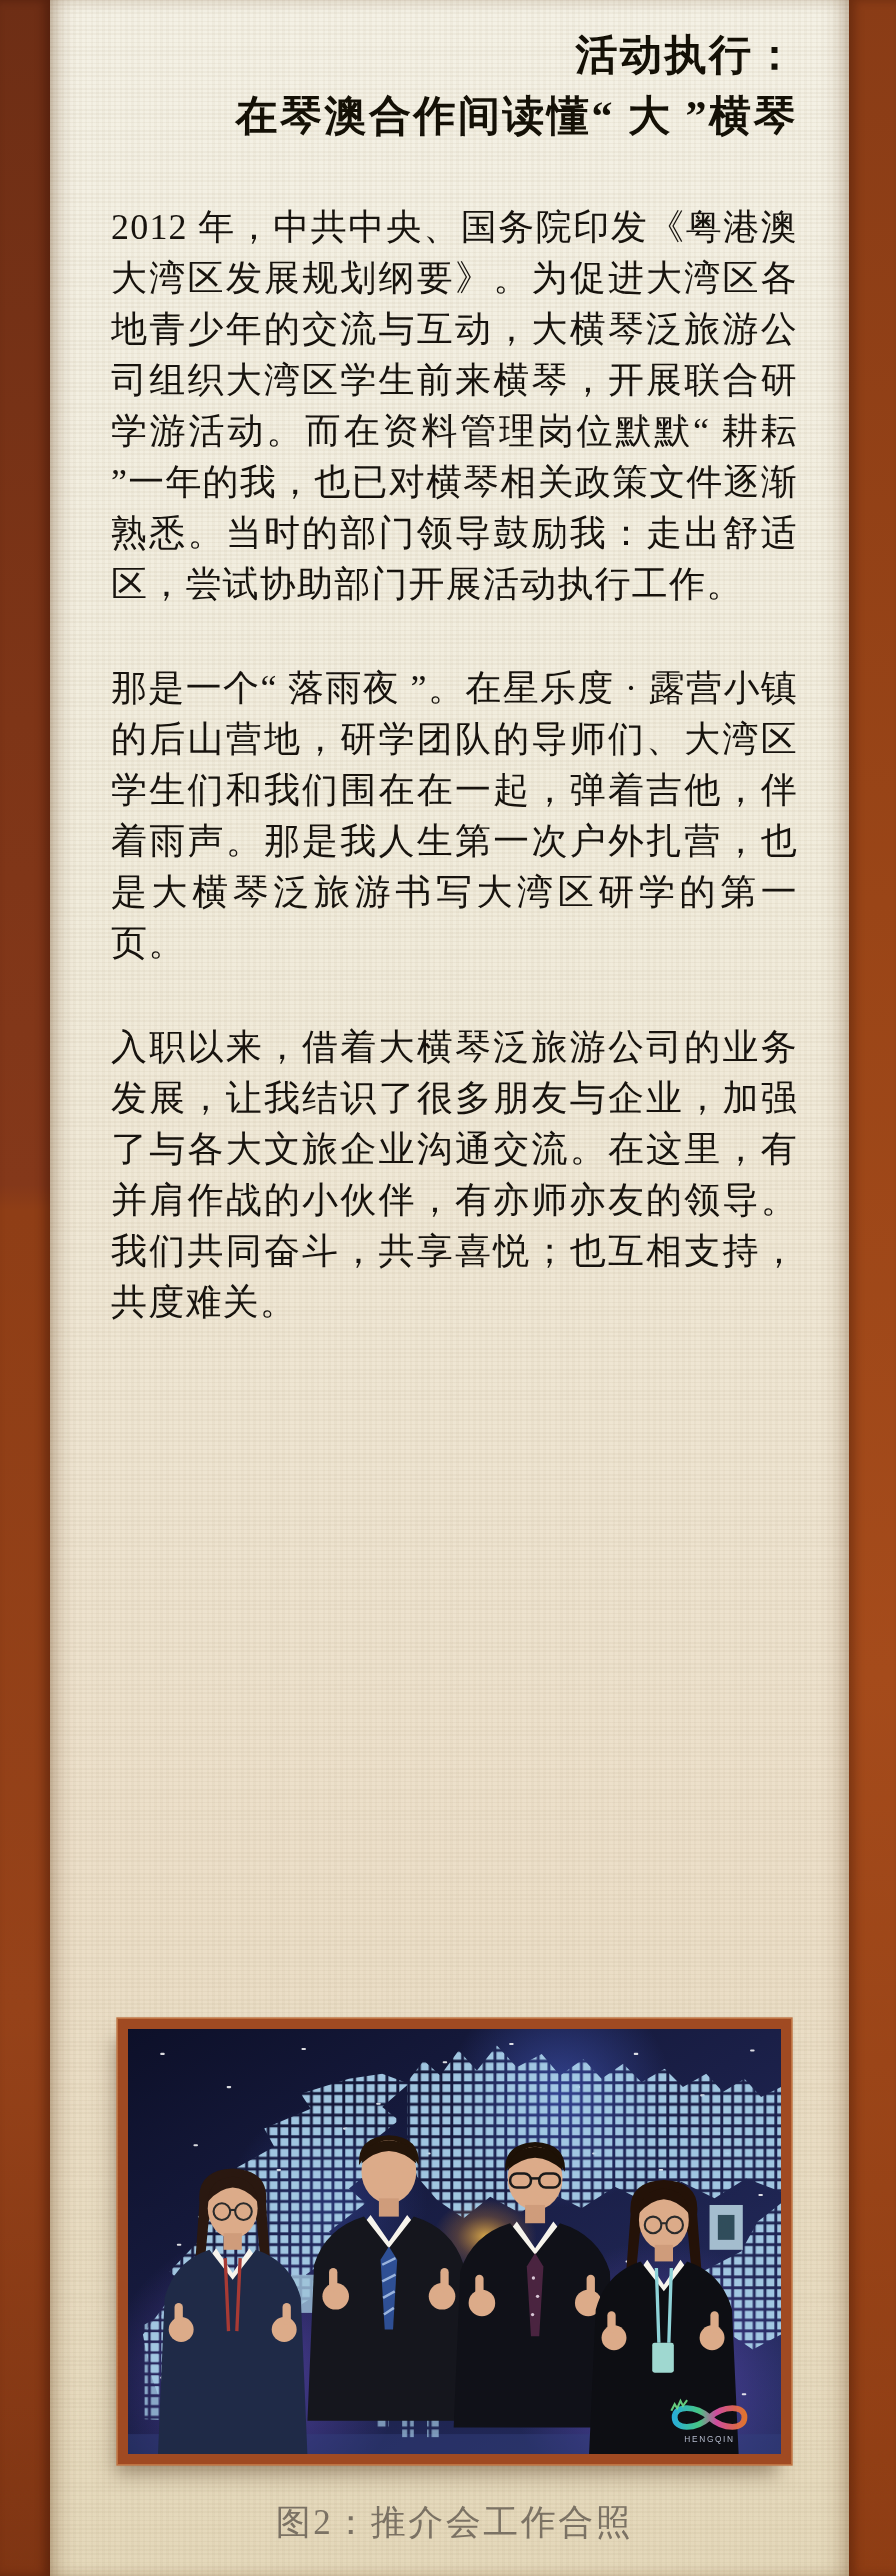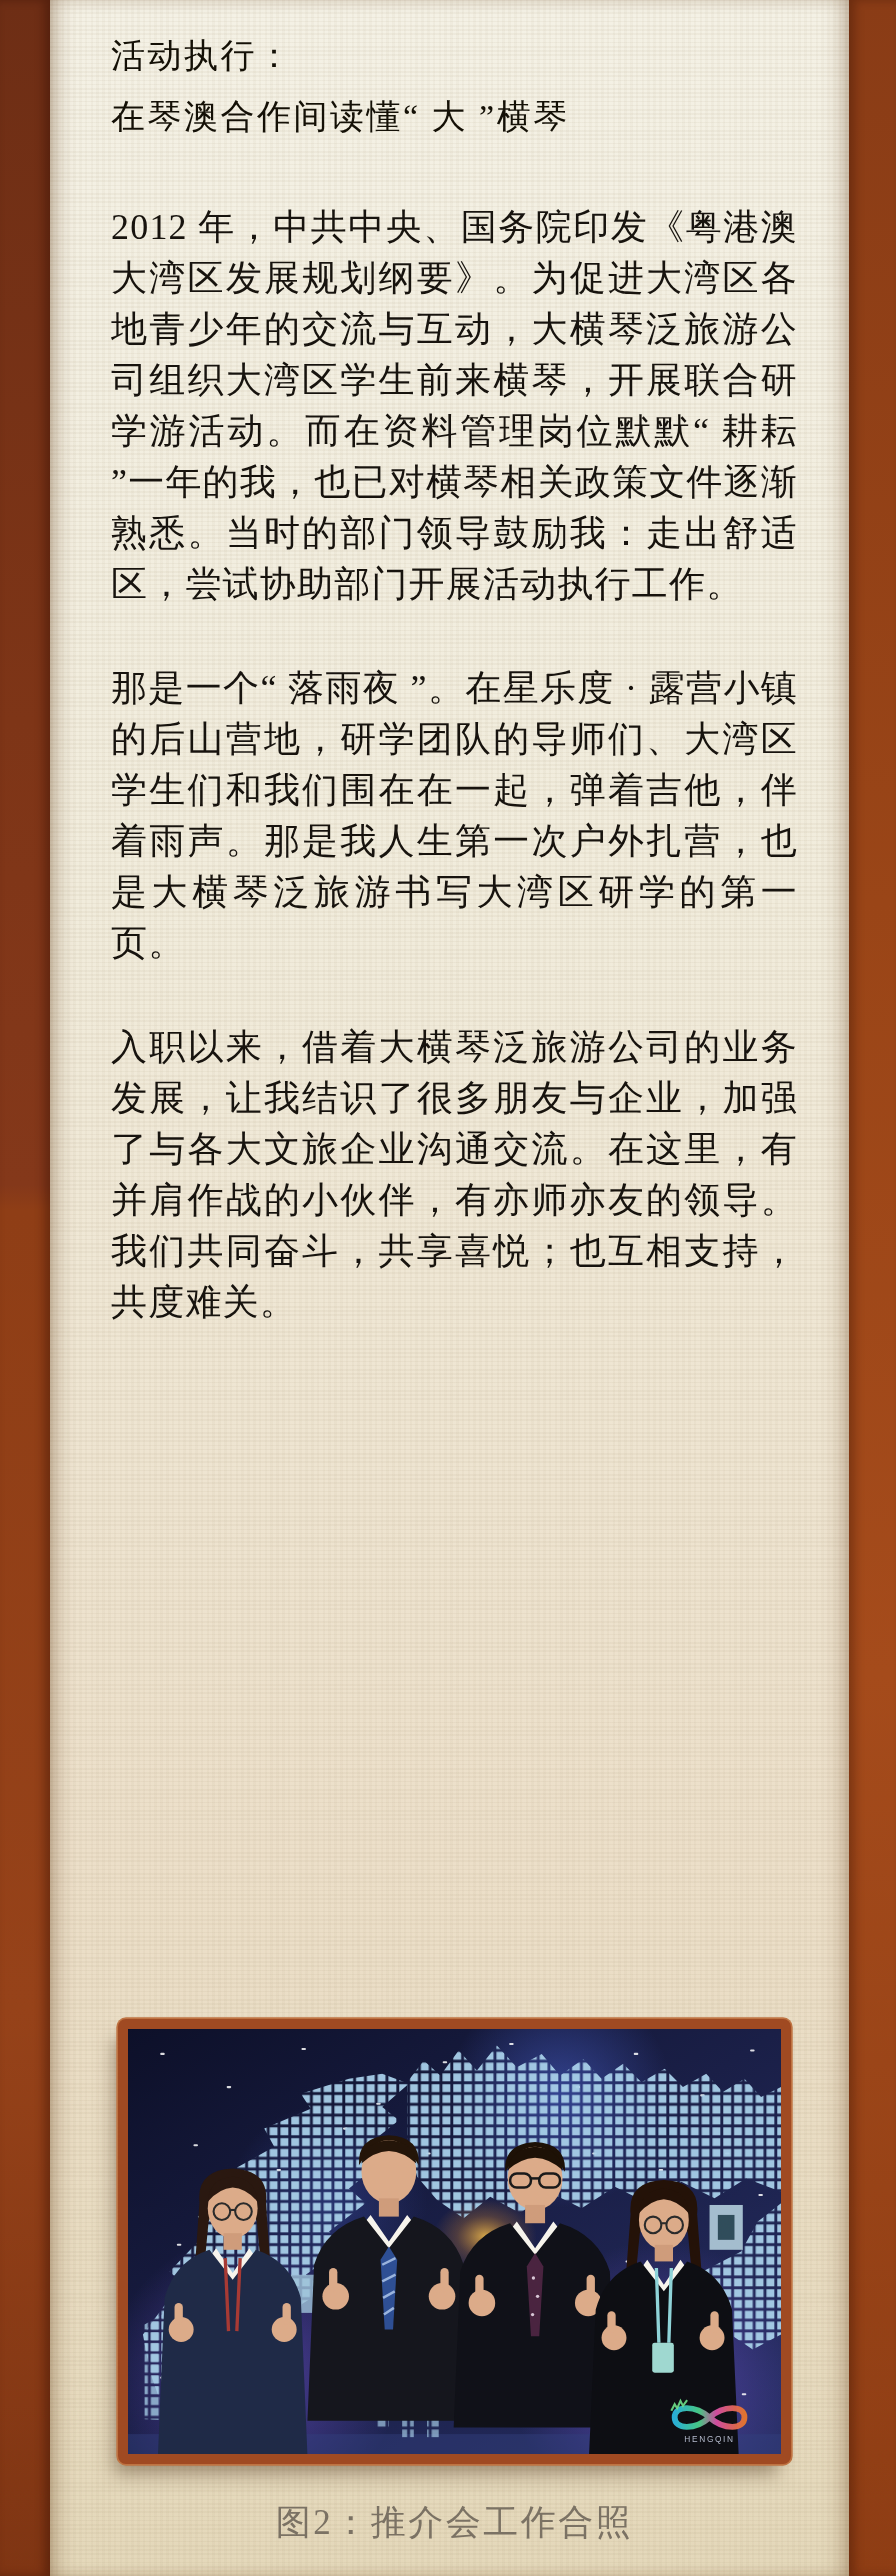--- a/index.html
+++ b/index.html
@@ -25,30 +25,30 @@
     position:absolute;top:0;bottom:0;left:50px;right:48px;
     background-image:
       repeating-linear-gradient(0deg, rgba(150,130,95,.07) 0 1.7px, rgba(255,255,255,0) 1.7px 4.2px),
       repeating-linear-gradient(90deg, rgba(150,130,95,.05) 0 2.5px, rgba(255,255,255,0) 2.5px 5.8px),
       linear-gradient(180deg,#f4f1e5 0%,#f1ecdc 35%,#ecdfc9 72%,#e4d8ba 100%);
     box-shadow:inset 13.3px 0 20px -10px rgba(95,55,20,.45), inset -13.3px 0 20px -10px rgba(95,55,20,.45);
   }
   .content{position:relative;padding:25px 51px 0 61px;}
   .title{height:121px;color:#141006;}
   .title div{
-    font-size:34px;font-weight:400;line-height:61px;letter-spacing:2.5px;white-space:nowrap;
+    font-size:42px;font-weight:700;line-height:61px;letter-spacing:2.5px;white-space:nowrap;text-align:right;
   }
   .paragraphs{height:1775px;overflow:hidden;margin-top:56px;}
   .paragraphs p{
     margin:0 0 53px;font-size:36px;line-height:51px;letter-spacing:1.2px;
     color:#17130e;text-align:justify;
   }
   figure.photo{
     width:673px;height:445px;margin:42px auto 0;box-sizing:border-box;
-    border:10px solid #a04a22;border-radius:8px;background:#101230;
+    border:10px solid #a04a22;border-radius:0;background:#101230;
     box-shadow:0 0 0 1.7px #bf7342, -8.3px 15px 18px -5px rgba(92,70,45,.5),
                inset 0 0 0 1.7px rgba(48,14,2,.45);
     padding:0;overflow:hidden;
   }
   figure.photo svg{display:block;width:100%;height:100%;}
   .caption{
     margin-top:40px;text-align:center;font-size:35px;line-height:38px;
     color:#7b7264;letter-spacing:2.5px;
   }
 </style>

